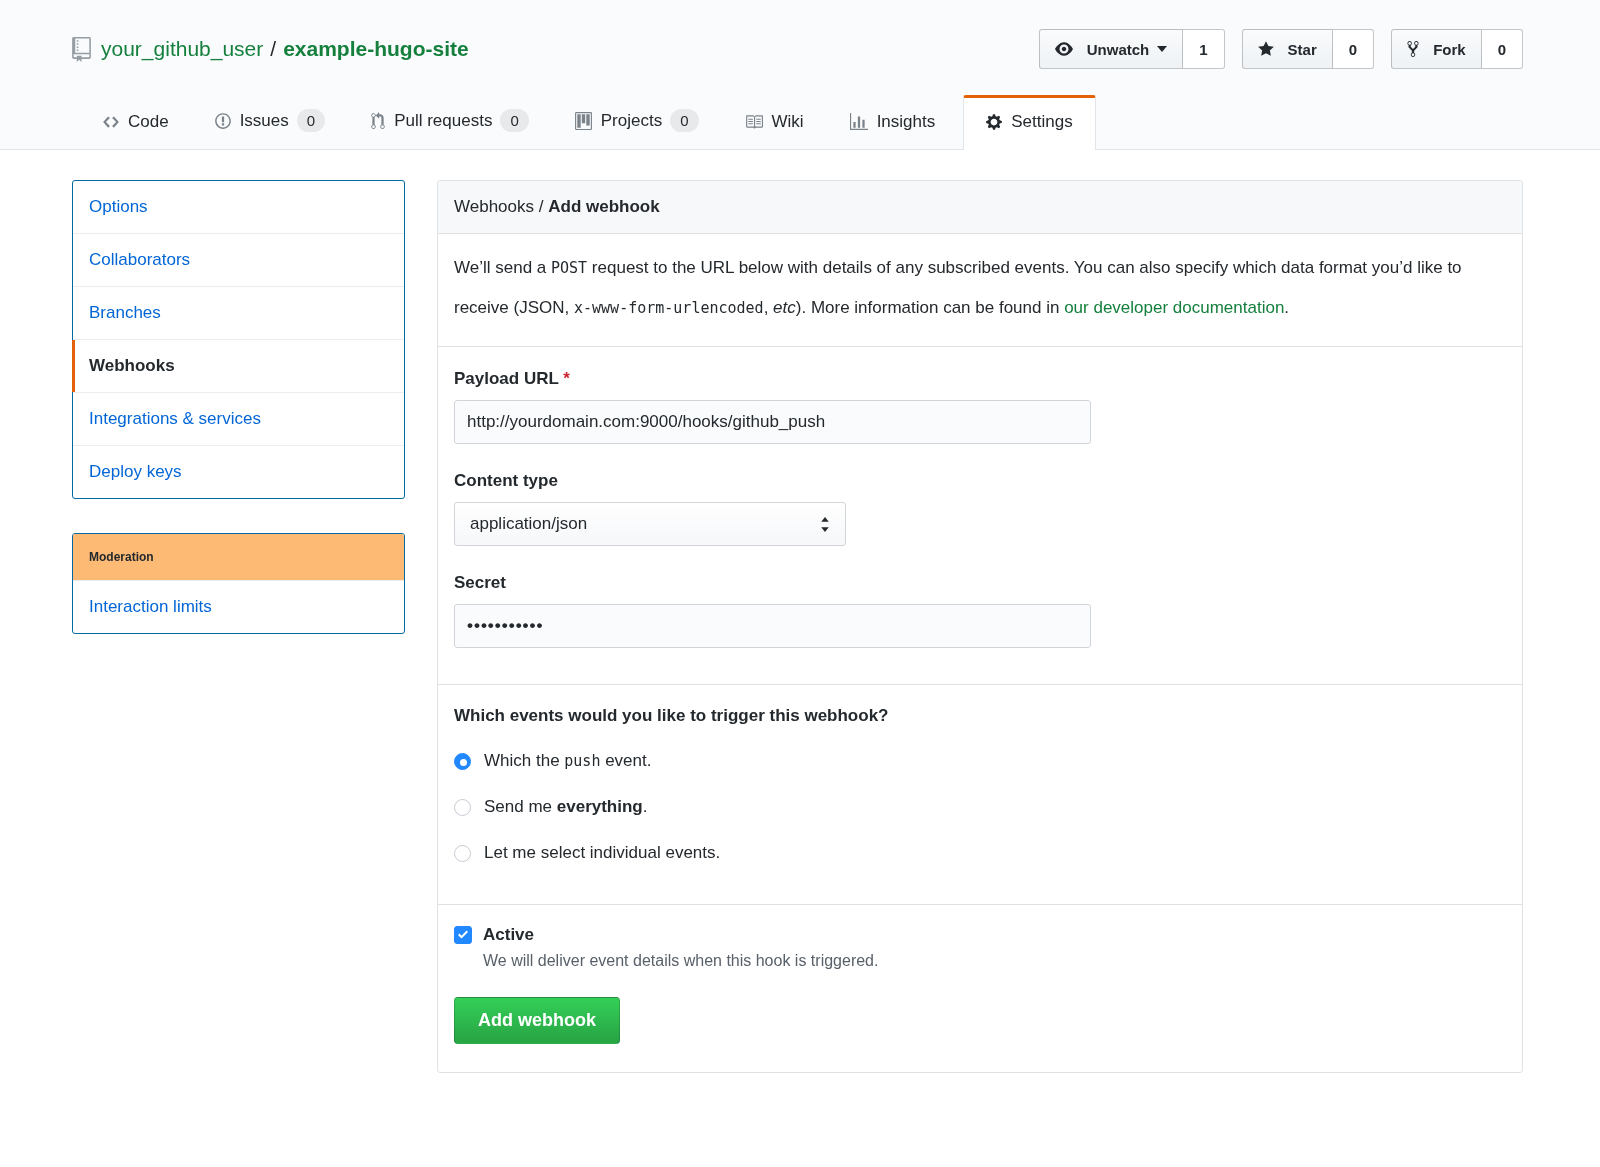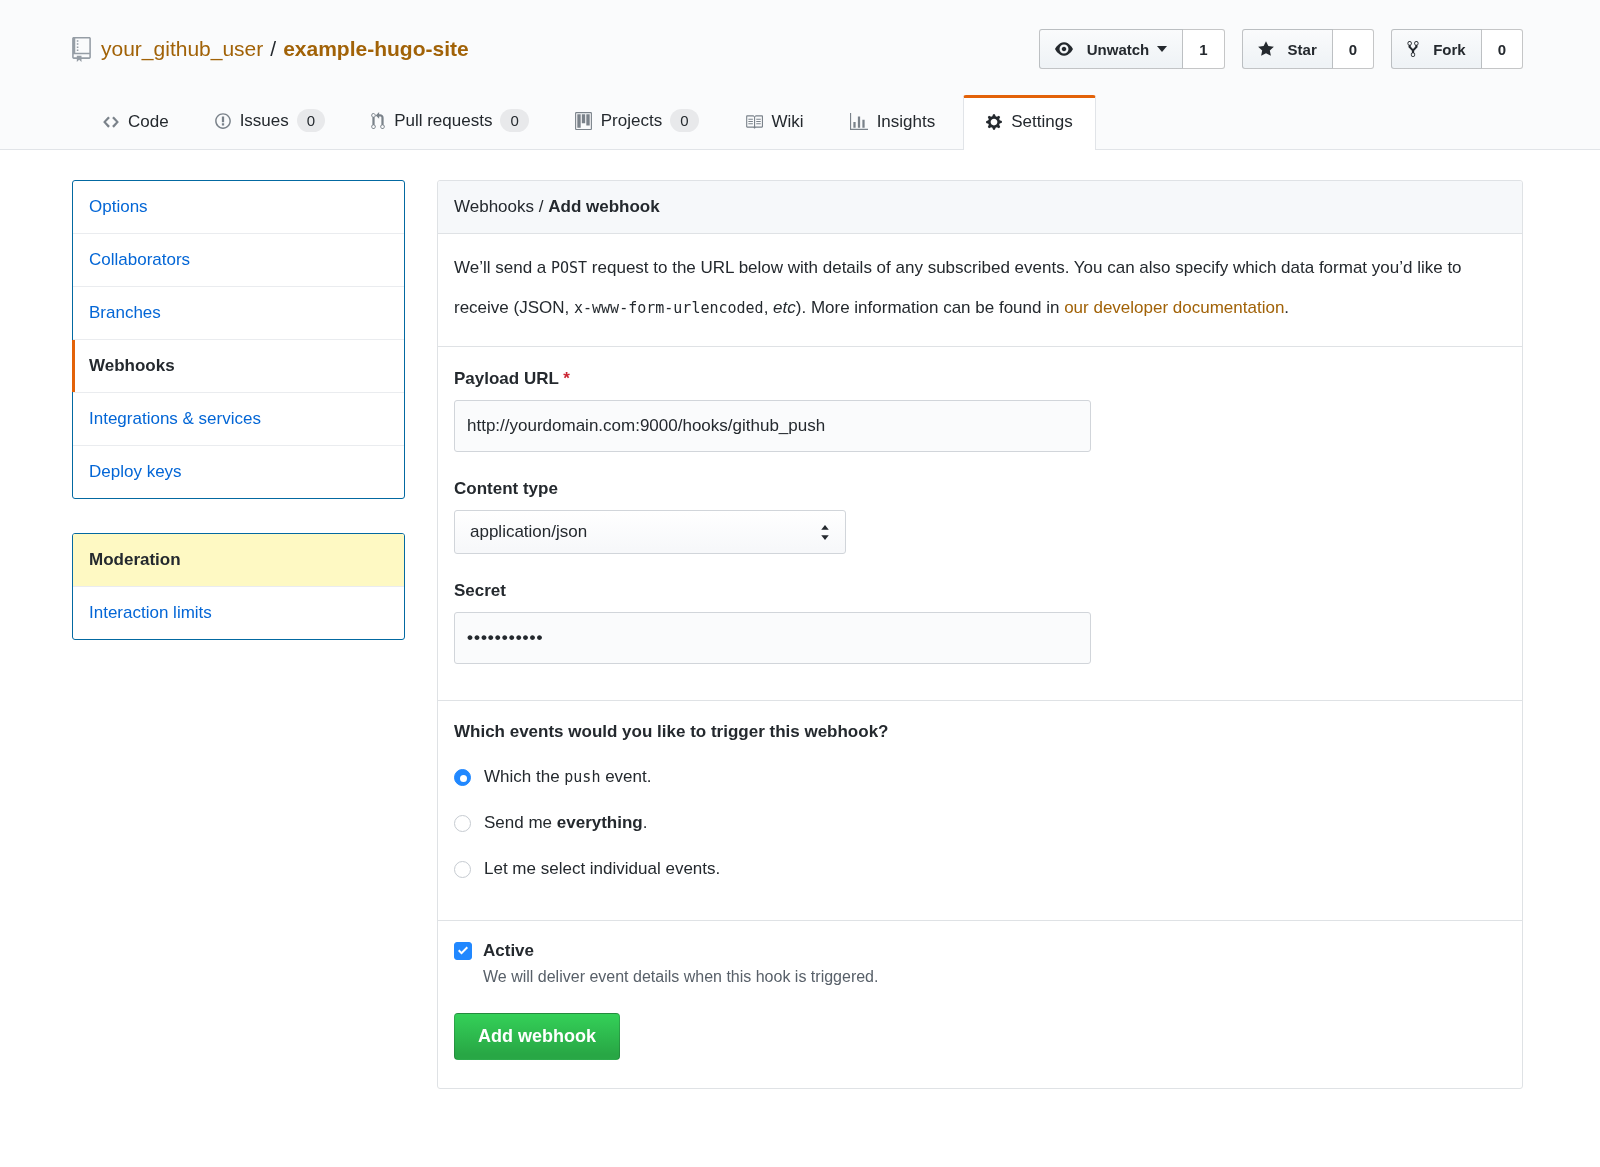--- a/index.html
+++ b/index.html
@@ -3,21 +3,21 @@
 <meta charset="utf-8">
 <style>
   * { box-sizing: border-box; }
   html,body { margin:0; padding:0; }
   body {
     width:1600px; height:1167px; overflow:hidden;
     background:#fff; color:#24292e;
     font-family:"Liberation Sans", sans-serif;
     font-size:17px;
   }
-  a { text-decoration:none; color:#a16207; cursor:pointer; }
+  a { text-decoration:none; color:#15803d; cursor:pointer; }
   svg { display:block; }
   code { font-family:"DejaVu Sans Mono", monospace; font-size:15px; }
 
   
   .pagehead { background:#fafbfc; border-bottom:1px solid #e1e4e8; padding-top:27px; }
   .container { padding-left:72px; padding-right:77px; }
   .repo-title-row { display:flex; justify-content:space-between; align-items:center; height:44px; }
   .repo-title { display:flex; align-items:center; font-size:21px; font-weight:400; margin:0; }
   .repo-title .repo-icon { margin-right:10px; }
   .repo-icon svg { fill:#959da5; }
@@ -72,42 +72,42 @@
   .menu-item {
     position:relative; display:block; padding:16px 16px; font-size:17px;
     color:#0366d6; border-bottom:1px solid #eaecef; cursor:pointer;
   }
   .menu-item:last-child { border-bottom:0; }
   .menu-item.selected { color:#24292e; font-weight:700; }
   .menu-item.selected::before {
     content:""; position:absolute; left:-1px; top:0; bottom:0; width:3px; background:#e36209;
   }
   .menu-heading {
-    padding:16px 16px; font-size:17px; font-weight:700; color:#24292e;
-    background:#fef9c3; border-bottom:1px solid #eaecef; border-radius:2px 2px 0 0;
+    padding:16px 16px; font-size:12px; font-weight:700; color:#24292e;
+    background:#fdba74; border-bottom:1px solid #eaecef; border-radius:2px 2px 0 0;
   }
 
   
   .main-panel { flex:1; border:1px solid #dfe2e5; border-radius:3px; background:#fff; }
   .panel-header {
     padding:16px 16px; background:#f6f8fa; border-bottom:1px solid #dfe2e5;
     font-size:17px; border-radius:3px 3px 0 0;
   }
   .panel-header .current { font-weight:700; }
   .panel-desc {
     padding:14px 16px 18px 16px; border-bottom:1px solid #dfe2e5;
     font-size:17px; line-height:40px;
   }
   .form-section { padding:22px 16px 36px 16px; }
   .form-group { margin-bottom:27px; }
   .form-group:last-child { margin-bottom:0; }
   .field-label { display:block; font-size:17px; font-weight:700; margin-bottom:11px; }
   .required-mark { color:#cb2431; }
   .form-control {
-    display:block; width:637px; height:52px; padding:0 12px; font-size:17px;
+    display:block; width:637px; height:44px; padding:0 12px; font-size:17px;
     font-family:"Liberation Sans", sans-serif; color:#24292e;
     background:#fafbfc; border:1px solid #d1d5da; border-radius:3px; outline:none;
   }
   .secret-input { letter-spacing:1px; font-weight:700; }
   .select-control {
     display:flex; align-items:center; justify-content:space-between;
     width:392px; height:44px; padding:0 15px; font-size:17px; color:#24292e;
     background:linear-gradient(-180deg,#fff,#f7f8fa 90%);
     border:1px solid #d1d5da; border-radius:3px; cursor:pointer;
   }

